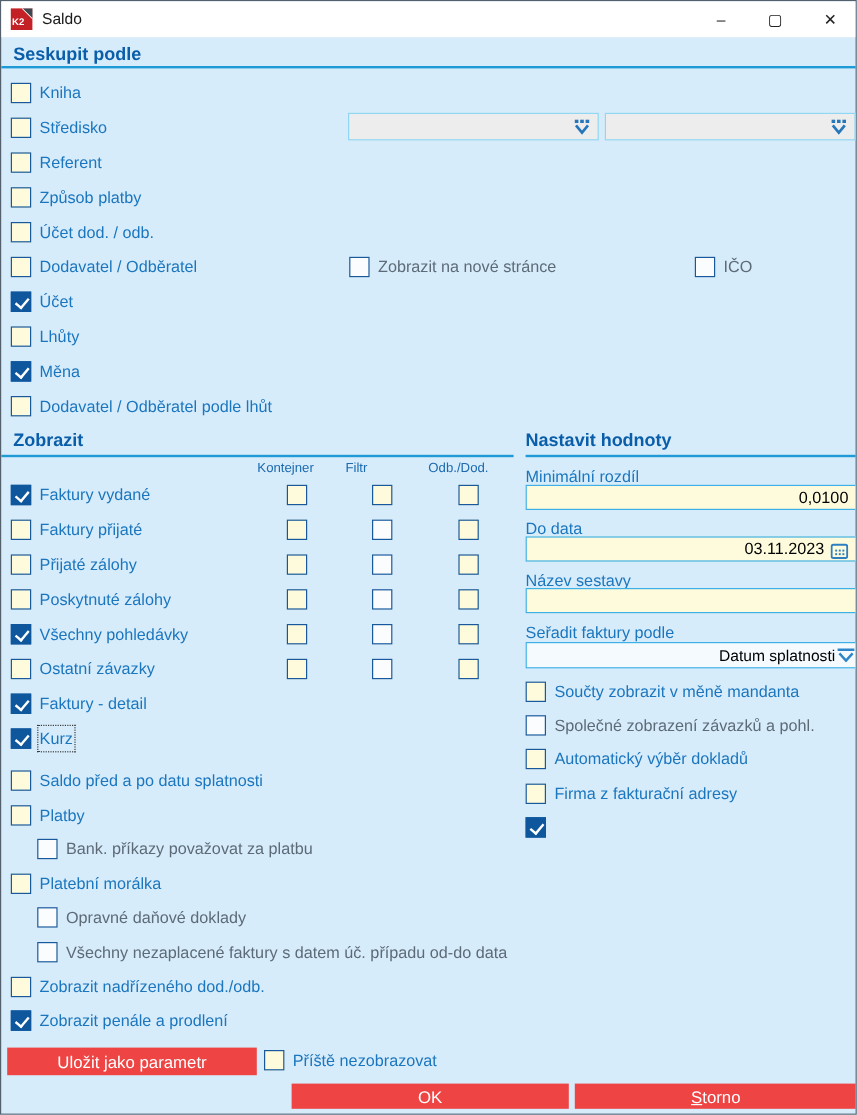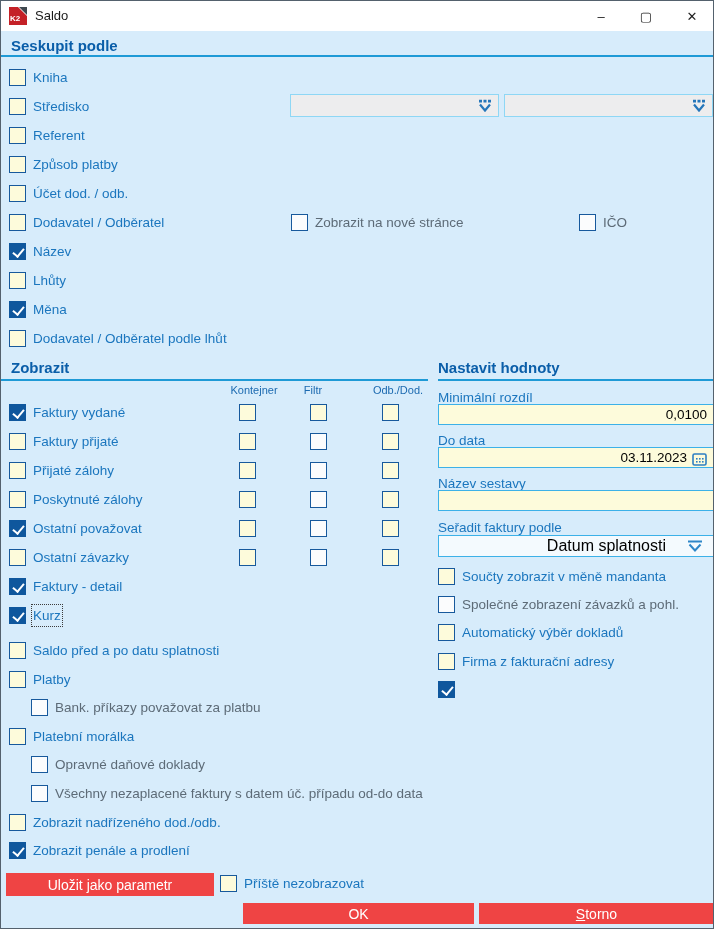--- a/index.html
+++ b/index.html
@@ -9,31 +9,31 @@
   .app-icon .k2{position:absolute;left:1px;bottom:2px;color:#fff;font-size:8px;font-weight:bold;letter-spacing:0;}
   .app-icon .corner{position:absolute;right:0;top:0;width:0;height:0;border-left:9px solid transparent;border-top:9px solid #ffffff;}
   .app-icon .corner2{position:absolute;right:0;top:0;width:0;height:0;border-left:8px solid transparent;border-top:8px solid #40484f;}
   .win-title{position:absolute;left:34px;top:7px;font-size:13px;color:#1a1a1a;}
   .wc{position:absolute;top:0;width:34px;height:30px;display:flex;align-items:center;justify-content:center;font-size:13px;color:#222;}
   .sec-title{position:absolute;font-size:15px;font-weight:bold;color:#0a5ea9;white-space:nowrap;}
   .hr{position:absolute;height:2px;background:#1e9ad6;}
   .lbl{position:absolute;font-size:13.5px;color:#1b76be;white-space:nowrap;line-height:19px;}
   .lbl.disabled{color:#5d6b77;}
   .lbl.focus{outline:1px dotted #3c3c3c;outline-offset:1px;}
-  .colhdr{position:absolute;font-size:11px;color:#1c6ab0;transform:translateX(-50%);white-space:nowrap;margin-left:16px;}
+  .colhdr{position:absolute;font-size:11px;color:#1c6ab0;transform:translateX(-50%);white-space:nowrap;}
   .cb{position:absolute;width:17px;height:17px;box-sizing:border-box;border:1px solid #17599c;background:#fdfbdb;}
   .cb.disabled{background:#fbfcfd;}
   .cb.checked{background:#0f579d;border-color:#0f579d;}
   .cb.checked::after{content:"";position:absolute;left:5px;top:2px;width:5px;height:9px;border:solid #fff;border-width:0 2px 2px 0;transform:rotate(40deg);}
   .input{position:absolute;box-sizing:border-box;border:1px solid #3cb1e8;background:#fdfbdb;font-size:13.5px;color:#000;display:flex;align-items:center;padding:0 6px;white-space:nowrap;overflow:hidden;}
   .input.right{justify-content:flex-end;}
   .input.gray{background:#ededee;border-color:#8ed7f5;}
   .combo{position:absolute;box-sizing:border-box;border:1px solid #8ed7f5;background:#ededee;}
   .combo .dd{position:absolute;right:5px;top:50%;transform:translateY(-50%);}
-  .sortbox{position:absolute;box-sizing:border-box;border:1px solid #3cb1e8;background:#f4fafe;display:flex;align-items:center;justify-content:flex-end;font-size:16px;color:#000;padding:0 10px;gap:21px;}
+  .sortbox{position:absolute;box-sizing:border-box;border:1px solid #3cb1e8;background:#f4fafe;display:flex;align-items:center;justify-content:flex-end;font-size:13px;color:#000;padding:0 0;gap:1px;}
   .btn{position:absolute;background:#ef4444;color:#fff;display:flex;align-items:center;justify-content:center;font-size:14px;box-sizing:border-box;}
   .btn .t{display:block;width:100%;text-align:center;}
   .btn .t.ul-first::first-letter{text-decoration:underline;}
   .cal{position:relative;top:1px;}
 </style>
 </head>
 <body>
 
 <div class="window">
 
@@ -86,21 +86,21 @@
   <span class="lbl" style="left:32px;top:183px">Účet dod. / odb.</span>
 
   <span class="cb" style="left:8px;top:213px"></span>
   <span class="lbl" style="left:32px;top:212px">Dodavatel / Odběratel</span>
   <span class="cb disabled" style="left:290px;top:213px"></span>
   <span class="lbl disabled" style="left:314px;top:212px">Zobrazit na nové stránce</span>
   <span class="cb disabled" style="left:578px;top:213px"></span>
   <span class="lbl disabled" style="left:602px;top:212px">IČO</span>
 
   <span class="cb checked" style="left:8px;top:242px"></span>
-  <span class="lbl" style="left:32px;top:241px">Název</span>
+  <span class="lbl" style="left:32px;top:241px">Účet</span>
 
   <span class="cb" style="left:8px;top:271px"></span>
   <span class="lbl" style="left:32px;top:270px">Lhůty</span>
 
   <span class="cb checked" style="left:8px;top:300px"></span>
   <span class="lbl" style="left:32px;top:299px">Měna</span>
 
   <span class="cb" style="left:8px;top:329px"></span>
   <span class="lbl" style="left:32px;top:328px">Dodavatel / Odběratel podle lhůt</span>
 
@@ -129,21 +129,21 @@
   <span class="cb disabled" style="left:309px;top:461px"></span>
   <span class="cb" style="left:381px;top:461px"></span>
 
   <span class="cb" style="left:8px;top:490px"></span>
   <span class="lbl" style="left:32px;top:489px">Poskytnuté zálohy</span>
   <span class="cb" style="left:238px;top:490px"></span>
   <span class="cb disabled" style="left:309px;top:490px"></span>
   <span class="cb" style="left:381px;top:490px"></span>
 
   <span class="cb checked" style="left:8px;top:519px"></span>
-  <span class="lbl" style="left:32px;top:518px">Ostatní považovat</span>
+  <span class="lbl" style="left:32px;top:518px">Všechny pohledávky</span>
   <span class="cb" style="left:238px;top:519px"></span>
   <span class="cb disabled" style="left:309px;top:519px"></span>
   <span class="cb" style="left:381px;top:519px"></span>
 
   <span class="cb" style="left:8px;top:548px"></span>
   <span class="lbl" style="left:32px;top:547px">Ostatní závazky</span>
   <span class="cb" style="left:238px;top:548px"></span>
   <span class="cb disabled" style="left:309px;top:548px"></span>
   <span class="cb" style="left:381px;top:548px"></span>
 

